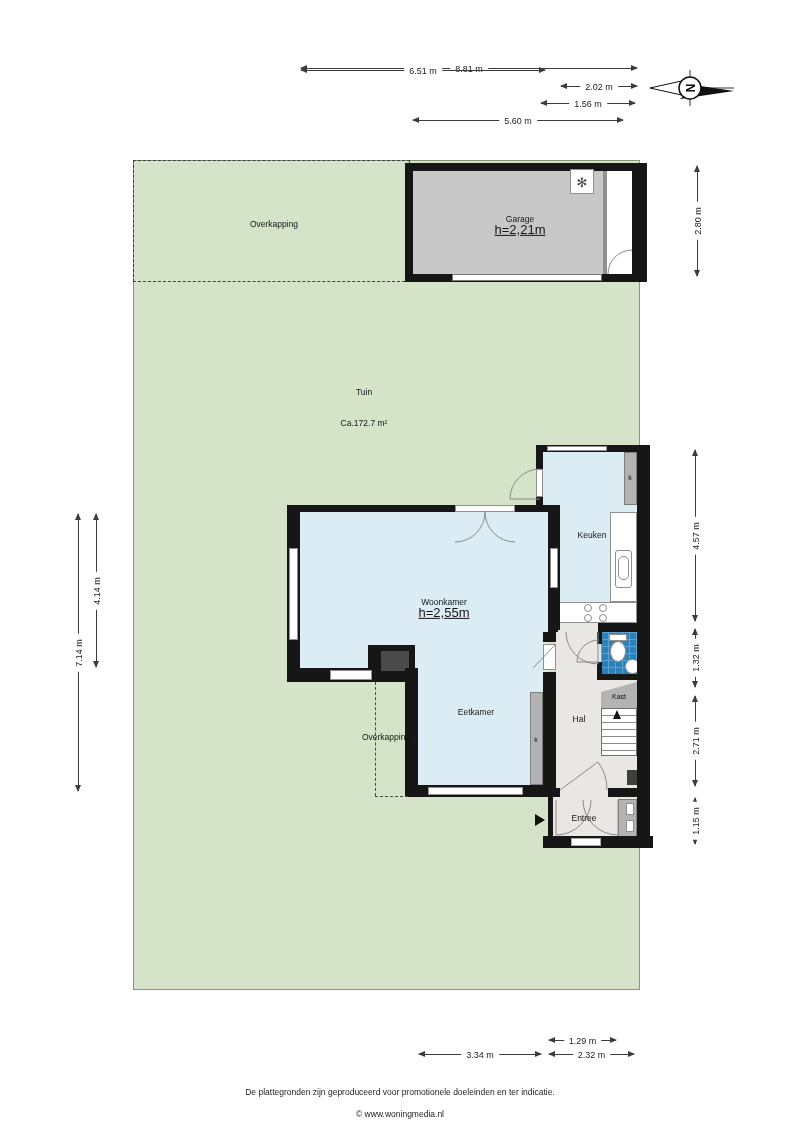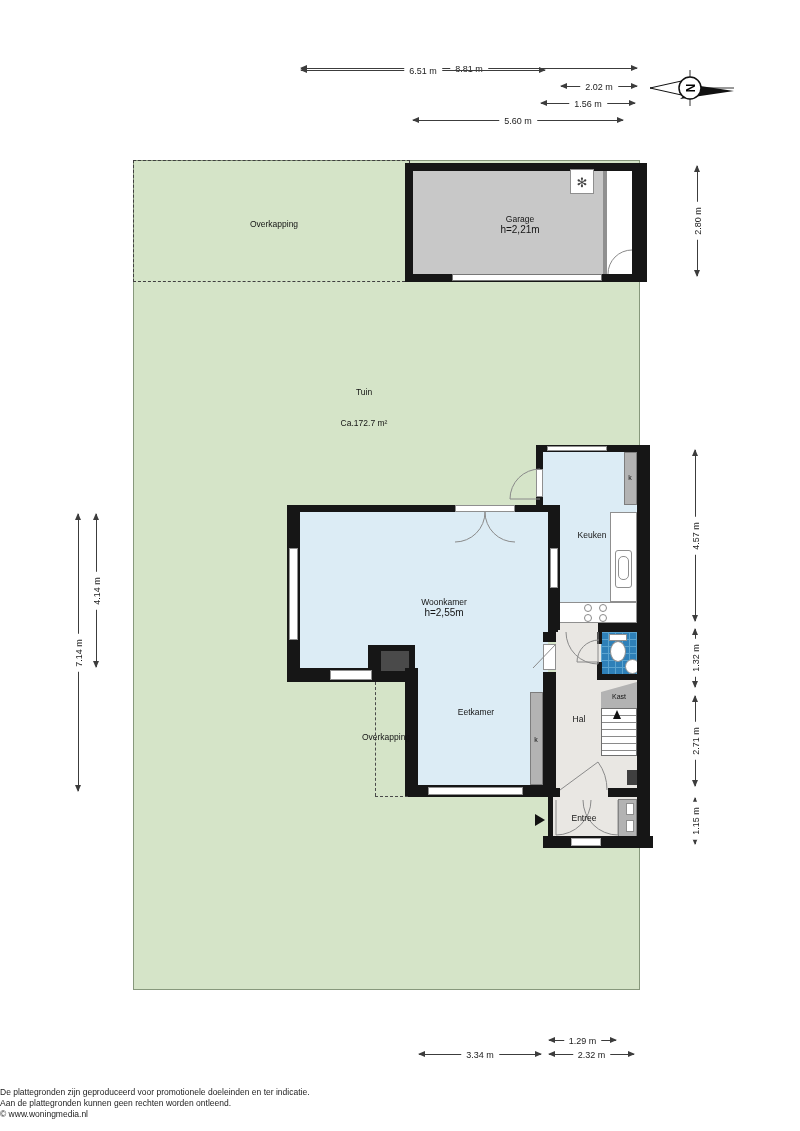--- a/index.html
+++ b/index.html
@@ -11,36 +11,36 @@
   .dashed{border:1px dashed #3f3f3f;box-sizing:border-box;}
   .wall{position:absolute;background:#161616;}
   .blue{position:absolute;background:#dcecf5;}
   .floor{position:absolute;background:#e9e7e3;}
   .window{position:absolute;background:#fff;border:1px solid #8f8f8f;box-sizing:border-box;}
   .fixture{position:absolute;background:#fff;border:1px solid #8f8f8f;box-sizing:border-box;}
   .gray{position:absolute;background:#b3b3b3;border:1px solid #7d7d7d;box-sizing:border-box;}
   
   .rlabel{position:absolute;transform:translate(-50%,-50%);font-size:8.5px;line-height:1.25;
           white-space:nowrap;text-align:center;color:#141414;}
-  .rsub{font-size:10px;}
+  .rsub{font-size:13px;text-decoration:underline;}
   .tiny{font-size:7px;}
   
   .dim{position:absolute;}
   .dim-h{height:9px;}
   .dim-h .dl{position:absolute;left:1px;right:1px;top:4px;border-top:1px solid #3c3c3c;}
   .dim-h .al{position:absolute;left:0;top:1px;width:0;height:0;border-top:3px solid transparent;border-bottom:3px solid transparent;border-right:7px solid #3c3c3c;}
   .dim-h .ar{position:absolute;right:0;top:1px;width:0;height:0;border-top:3px solid transparent;border-bottom:3px solid transparent;border-left:7px solid #3c3c3c;}
   .dim-h .dlabel{position:absolute;left:50%;top:4.5px;transform:translate(-50%,-50%);background:#fff;padding:0 5px;font-size:9px;color:#1c1c1c;white-space:nowrap;line-height:1;}
   .dim-v{width:9px;}
   .dim-v .dl{position:absolute;top:1px;bottom:1px;left:4px;border-left:1px solid #3c3c3c;}
   .dim-v .au{position:absolute;top:0;left:1px;width:0;height:0;border-left:3px solid transparent;border-right:3px solid transparent;border-bottom:7px solid #3c3c3c;}
   .dim-v .ad{position:absolute;bottom:0;left:1px;width:0;height:0;border-left:3px solid transparent;border-right:3px solid transparent;border-top:7px solid #3c3c3c;}
   .dim-v .dlabel{position:absolute;top:50%;left:4.5px;transform:translate(-50%,-50%) rotate(-90deg);background:#fff;padding:0 5px;font-size:9px;color:#1c1c1c;white-space:nowrap;line-height:1;}
   .title{position:absolute;left:0;width:800px;text-align:center;font-weight:bold;font-size:12.5px;}
-  .footer{position:absolute;left:0;width:800px;text-align:left;font-size:8.5px;color:#1d1d1d;line-height:1;}
+  .footer{position:absolute;left:0;width:800px;text-align:center;font-size:8.5px;color:#1d1d1d;line-height:1;}
   .stairs{position:absolute;background:repeating-linear-gradient(to bottom,#fff 0 6px,#8a8a8a 6px 7px);border:1px solid #6f6f6f;box-sizing:border-box;}
   .toilet-room{position:absolute;background-color:#2e80b8;
       background-image:linear-gradient(#5ba4d0 1px,transparent 1px),linear-gradient(90deg,#5ba4d0 1px,transparent 1px);
       background-size:7px 7px;border:0;}
   .burner{position:absolute;width:8px;height:8px;border:1px solid #8a8a8a;border-radius:50%;background:#fff;box-sizing:border-box;}
   svg.overlay{position:absolute;left:0;top:0;pointer-events:none;}
 </style>
 </head>
 <body>
 
@@ -264,16 +264,15 @@
     <line x1="4" y1="30" x2="88" y2="30" stroke="#333" stroke-width="1"></line>
     <line x1="44" y1="12" x2="44" y2="20" stroke="#333" stroke-width="1"></line>
     <line x1="44" y1="40" x2="44" y2="48" stroke="#333" stroke-width="1"></line>
     <polygon points="4,30 40,22 34,30 40,38" fill="#fff" stroke="#111" stroke-width="1"></polygon>
     <polygon points="34,25 88,33 34,41 44,33" fill="#111"></polygon>
     <circle cx="44" cy="30" r="11" fill="#fff" stroke="#111" stroke-width="1.5"></circle>
     <text x="44" y="34" text-anchor="middle" font-size="12" font-weight="bold" font-family="Liberation Sans, sans-serif" transform="rotate(90 44 30)">N</text>
   </svg>
 
   <div class="footer" style="top:1088px">De plattegronden zijn geproduceerd voor promotionele doeleinden en ter indicatie.</div>
-  <div class="footer" style="top:1099px">Aan de plattegronden kunnen geen rechten worden ontleend.</div>
   <div class="footer" style="top:1110px">© www.woningmedia.nl</div>
 
 </div>
 
 </body></html>

